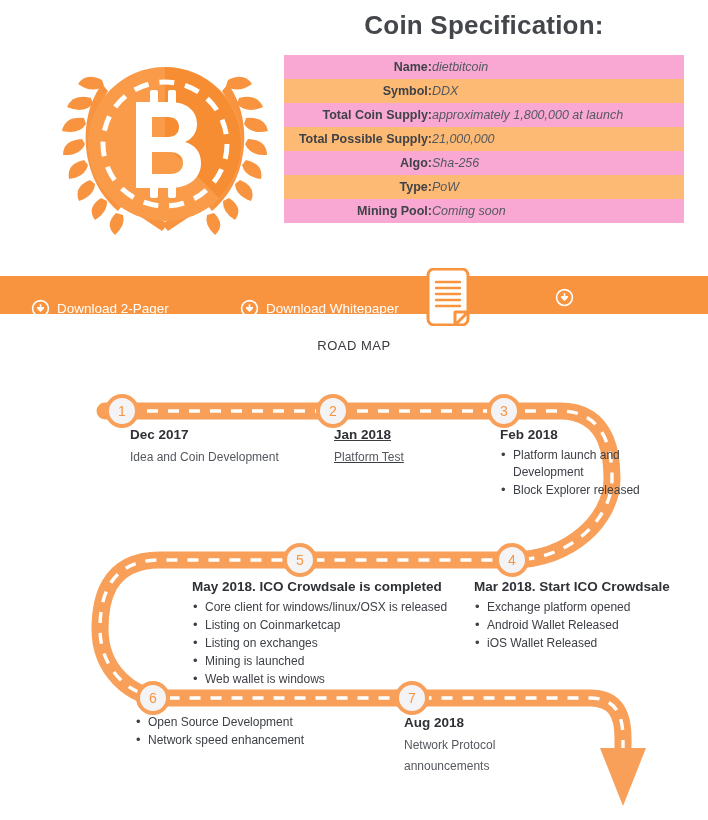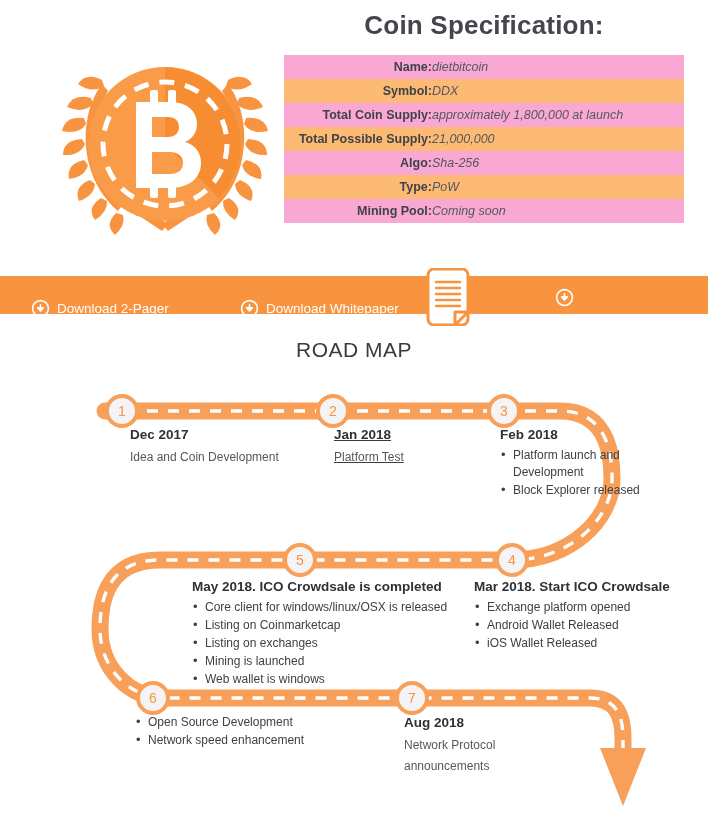--- a/index.html
+++ b/index.html
@@ -53,21 +53,21 @@
   .dl-icon { width: 19px; height: 19px; display: block; }
   #doc-icon {
     position: absolute; left: 423px; top: 268px;
     width: 50px; height: 58px;
   }
 
   
   #roadmap { position: absolute; left: 0; top: 314px; width: 708px; height: 506px; }
   #rm-title {
     position: absolute; left: 0; top: 24px; width: 708px;
-    text-align: center; font-size: 21px; font-weight: 400;
+    text-align: center; font-size: 13px; font-weight: 400;
     color: #3b3b40; letter-spacing: 0.5px;
   }
   #road-svg { position: absolute; left: 0; top: 0; width: 708px; height: 506px; }
 
   .node {
     position: absolute; width: 34px; height: 34px; border-radius: 50%;
     background: #f4f4f6; border: 4px solid #f8a059;
     display: flex; align-items: center; justify-content: center;
     font-size: 14px; color: #f8943f; font-weight: 400;
   }

